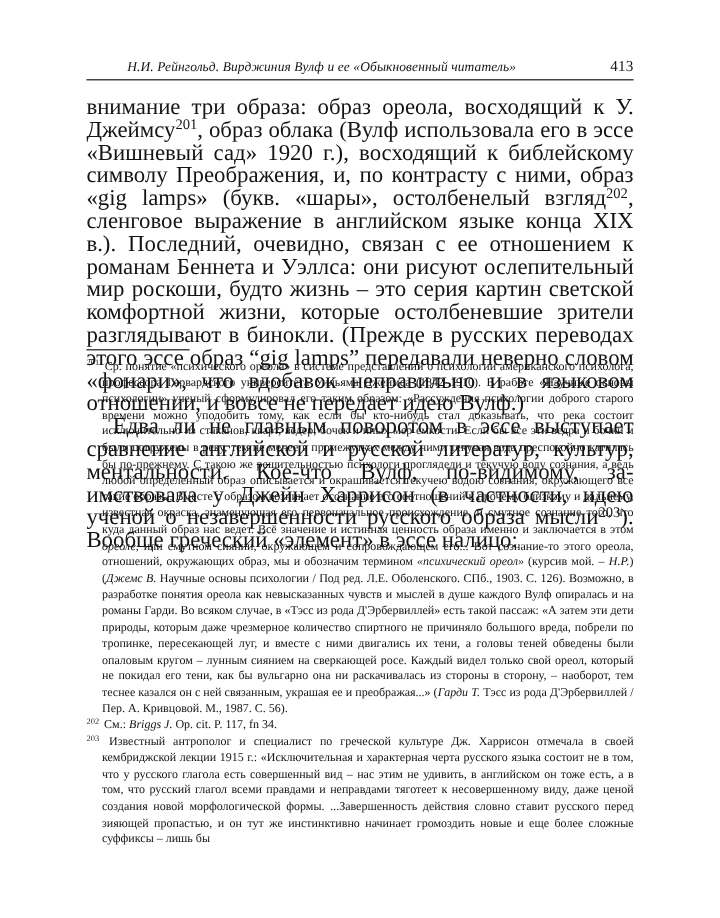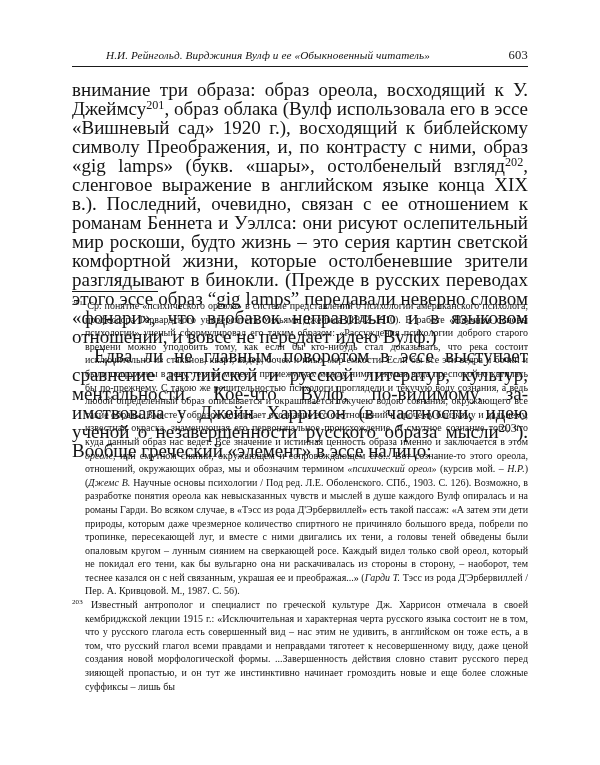--- a/index.html
+++ b/index.html
@@ -114,28 +114,29 @@
   }
   .fn i, .para i { font-style: italic; }
 </style>
 </head>
 <body>
 
 <div class="page">
 
   <div class="runhead">
     <span class="runhead-title">Н.И. Рейнгольд. Вирджиния Вулф и ее «Обыкновенный читатель»</span>
-    <span class="runhead-folio">603</span>
+    <span class="runhead-folio">413</span>
   </div>
   <div class="runhead-rule"></div>
 
   <div class="body-block" id="body-block">
       <p class="para">внимание три образа: образ ореола, восходящий к У. Джеймсу<sup>201</sup>, образ об­лака (Вулф использовала его в эссе «Вишневый сад» 1920 г.), восходящий к библейскому символу Преображения, и, по контрасту с ними, образ «gig lamps» (букв. «шары», остолбенелый взгляд<sup>202</sup>, сленговое выражение в анг­лийском языке конца XIX в.). Последний, очевидно, связан с ее отношением к романам Беннета и Уэллса: они рисуют ослепительный мир роскоши, буд­то жизнь – это серия картин светской комфортной жизни, которые остолбе­невшие зрители разглядывают в бинокли. (Прежде в русских переводах это­го эссе образ “gig lamps” передавали неверно словом «фонари», что вдобавок неправильно и в языковом отношении, и вовсе не передает идею Вулф.)</p>
       <p class="para">Едва ли не главным поворотом в эссе выступает сравнение английской и русской литератур, культур, ментальности. Кое-что Вулф, по-видимому, за­имствовала у Джейн Харрисон (в частности, идею ученой о незавершеннос­ти русского образа мысли<sup>203</sup>). Вообще греческий «элемент» в эссе налицо:</p>
     </div>
 
   <div class="fn-rule"></div>
   <div class="footnotes" id="footnote-block">
       <p class="fn"><span class="fn-num">201</span>Ср. понятие «психического ореола» в системе представлений о психологии американс­кого психолога, профессора Гарвардского университета Уильяма Джеймса (1842–1910). В работе «Научные основы психологии» ученый сформулировал его таким образом: «Рас­суждения психологии доброго старого времени можно уподобить тому, как если бы кто-нибудь стал доказывать, что река состоит исключительно из стаканов, кварт, ведер, бо­чек и иных мер емкости. Если бы все эти ведра и бочки и были погружены в реку, тем не менее в промежутках между ними текучая вода преспокойно катилась бы по-прежнему. С такою же решительностью психологи проглядели и текучую воду сознания, а ведь любой определенный образ описывается и окрашивается текучею водою сознания, окружающе­го все такие образы. Вместе с образом возникает осознание его соотношений к прочему близкому и дальнему, известная окраска, знаменующая его первоначальное происхожде­ние, и смутное сознание того, что куда данный образ нас ведет. Всё значение и истинная ценность образа именно и заключается в этом <i>ореоле</i>, или смутном сиянии, окружающем и сопровождающем его... Вот сознание-то этого ореола, отношений, окружающих образ, мы и обозначим термином <i>«психический ореол»</i> (курсив мой. – <i>Н.Р.</i>) (<i>Джемс В.</i> Научные основы психологии / Под ред. Л.Е. Оболенского. СПб., 1903. С. 126). Возможно, в разра­ботке понятия ореола как невысказанных чувств и мыслей в душе каждого Вулф опиралась и на романы Гарди. Во всяком случае, в «Тэсс из рода Д'Эрбервиллей» есть такой пассаж: «А затем эти дети природы, которым даже чрезмерное количество спиртного не причиняло большого вреда, побрели по тропинке, пересекающей луг, и вместе с ними двигались их тени, а головы теней обведены были опаловым кругом – лунным сиянием на сверкающей росе. Каждый видел только свой ореол, который не покидал его тени, как бы вульгарно она ни раскачивалась из стороны в сторону, – наоборот, тем теснее казался он с ней связанным, украшая ее и преображая...» (<i>Гарди Т.</i> Тэсс из рода Д'Эрбервиллей / Пер. А. Кривцовой. М.,  1987. С. 56).</p>
+      <p class="fn"><span class="fn-num">202</span>См.: <i>Briggs J.</i> Op. cit. P. 117, fn 34.</p>
       <p class="fn"><span class="fn-num">203</span>Известный антрополог и специалист по греческой культуре Дж. Харрисон отмечала в сво­ей кембриджской лекции 1915 г.: «Исключительная и характерная черта русского языка состоит не в том, что у русского глагола есть совершенный вид – нас этим не удивить, в английском он тоже есть, а в том, что русский глагол всеми правдами и неправдами тяготеет к несовершенному виду, даже ценой создания новой морфологической формы. ...Завершенность действия словно ставит русского перед зияющей пропастью, и он тут же инстинктивно начинает громоздить новые и еще более сложные суффиксы – лишь бы</p>
     </div>
 
 </div>
 
 </body></html>

